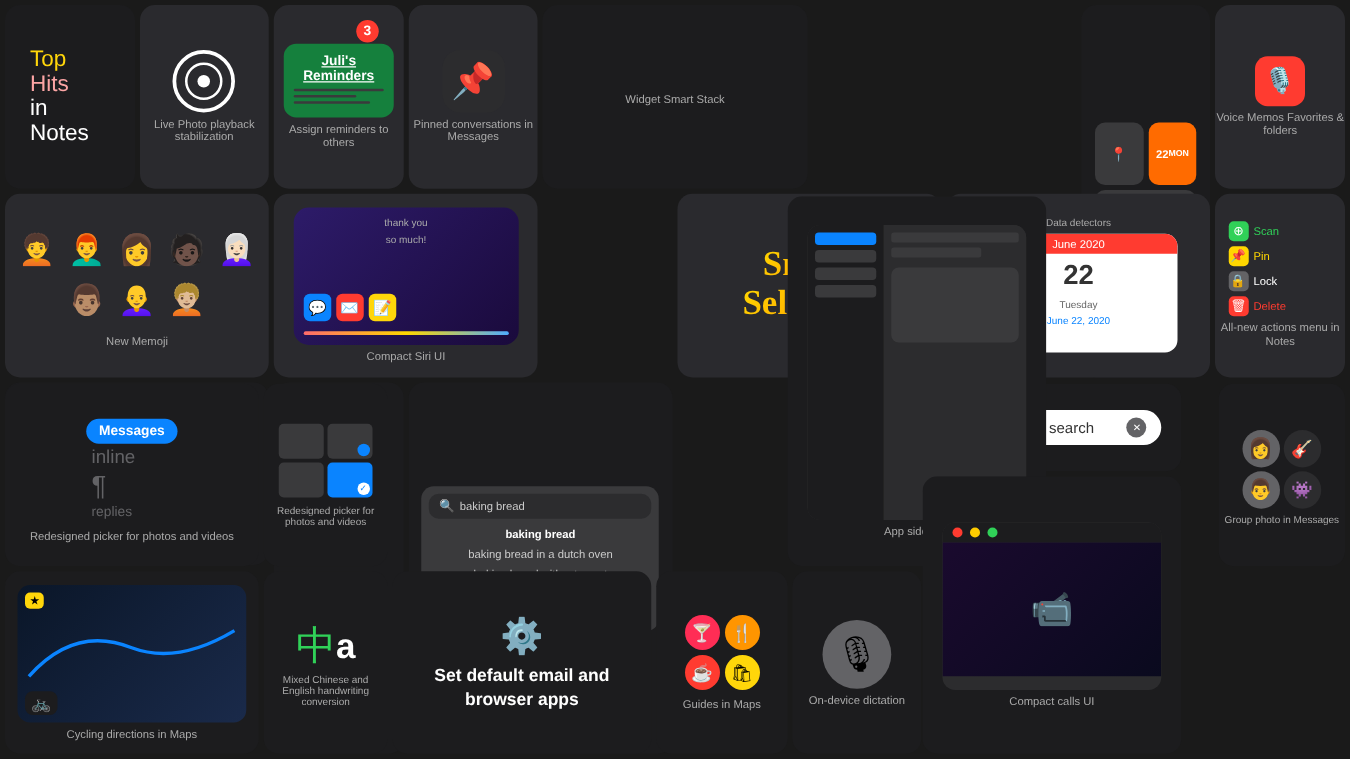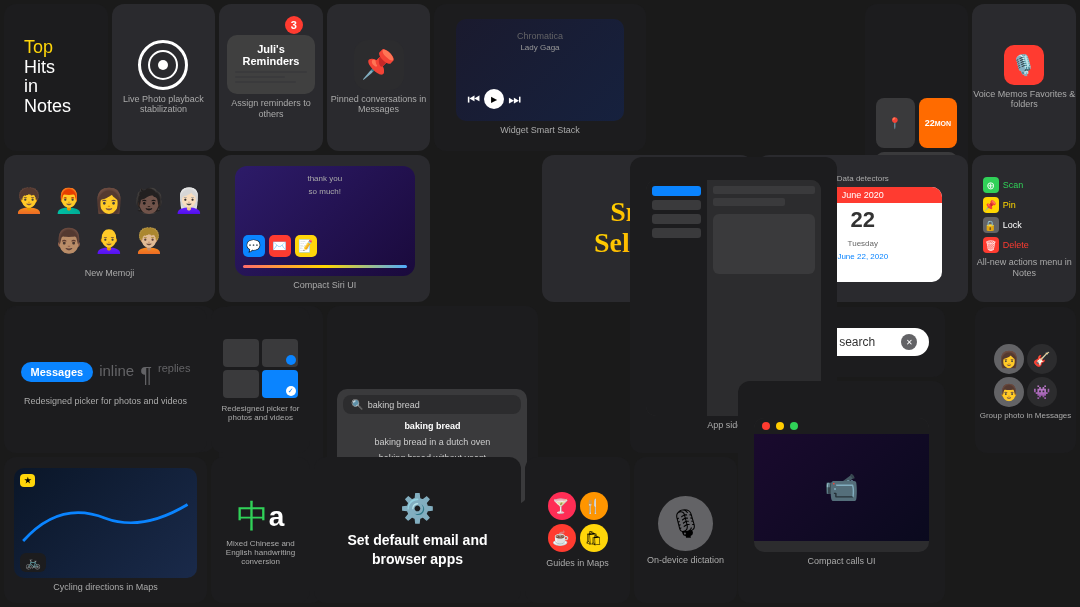--- a/index.html
+++ b/index.html
@@ -46,21 +46,21 @@
       background: #1c1c1e;
     }
     .top-hits-text {
       font-size: 18px;
       font-weight: 400;
       line-height: 1.1;
       text-align: left;
       padding: 8px;
     }
     .top-hits-text .top { color: #ffd60a; }
-    .top-hits-text .hits { color: #ffffff; }
+    .top-hits-text .hits { color: #fca5a5; }
     .top-hits-text .in { color: white; }
     .top-hits-text .notes { color: white; }
     .target-icon {
       width: 50px;
       height: 50px;
       border-radius: 50%;
       border: 3px solid white;
       display: flex;
       align-items: center;
       justify-content: center;
@@ -74,25 +74,26 @@
       align-items: center;
       justify-content: center;
     }
     .target-dot {
       width: 10px;
       height: 10px;
       border-radius: 50%;
       background: white;
     }
     .reminders-card {
-      background: #404040;
+      background: #15803d;
       border-radius: 10px;
       padding: 8px;
       width: 85%;
       font-size: 9px;
+      text-decoration: underline;
     }
     .reminders-title { font-size: 11px; font-weight: 600; margin-bottom: 4px; }
     .badge {
       position: absolute;
       top: 12px;
       right: 20px;
       background: #ff3b30;
       border-radius: 50%;
       width: 18px;
       height: 18px;
@@ -355,31 +356,20 @@
     </div>
     <div class="cell-label">Assign reminders to others</div>
   </div>
 
   <div class="cell cell-4-1">
     <div class="pin-bubble">📌</div>
     <div class="cell-label">Pinned conversations in Messages</div>
   </div>
 
   <div class="cell cell-5-6-1" style="background:#1c1c1e;">
-    <div class="widget-card">
-      <div style="width:100%;height:100%;display:flex;flex-direction:column;padding:6px;">
-        <div style="font-size:9px;color:#636366;margin-bottom:2px;">Chromatica</div>
-        <div style="font-size:8px;color:#999;">Lady Gaga</div>
-        <div style="display:flex;gap:4px;margin-top:auto;align-items:center;">
-          <div style="font-size:14px;">⏮</div>
-          <div class="play-btn">▶</div>
-          <div style="font-size:14px;">⏭</div>
-        </div>
-      </div>
-    </div>
     <div class="cell-label">Widget Smart Stack</div>
   </div>
 
 
   <div class="cell" style="grid-column:9;grid-row:1/3;background:#1c1c1e;">
     <div style="display:flex;flex-direction:column;gap:4px;width:90%;padding:6px;">
       <div style="display:flex;gap:4px;">
         <div style="flex:1;background:#3a3a3c;border-radius:8px;height:50px;overflow:hidden;display:flex;align-items:center;justify-content:center;font-size:11px;color:#aaa;">
           📍
         </div>
@@ -512,21 +502,21 @@
 
 </div>
 
 <div style="position:fixed;top:0;left:0;width:1080px;height:607px;pointer-events:none;display:grid;grid-template-columns:repeat(10,1fr);grid-template-rows:repeat(4,1fr);gap:4px;padding:4px;">
   
   
   
 </div>
 
 <div style="position:absolute;left:4px;top:307px;width:203px;height:146px;background:#1c1c1e;border-radius:12px;display:flex;flex-direction:column;align-items:center;justify-content:center;">
-  <div style="display:flex;align-items:flex-start;gap:2px;padding:8px;">
+  <div style="display:flex;flex-direction:column;align-items:flex-start;gap:2px;padding:8px;">
     <div style="background:#0a84ff;color:white;border-radius:12px;padding:4px 10px;font-size:11px;font-weight:600;">Messages</div>
     <div style="font-size:15px;color:#636366;padding-left:4px;">inline</div>
     <div style="font-size:22px;color:#636366;padding-left:4px;">¶</div>
     <div style="font-size:11px;color:#636366;padding-left:4px;">replies</div>
   </div>
   <div style="font-size:9px;color:#aaa;text-align:center;padding:0 8px;">Redesigned picker for photos and videos</div>
 </div>
 
 <div style="position:absolute;left:211px;top:307px;width:99px;height:146px;background:#1c1c1e;border-radius:12px;display:flex;flex-direction:column;align-items:center;justify-content:center;">
   <div style="display:grid;grid-template-columns:1fr 1fr;gap:3px;width:75%;margin-bottom:6px;">

